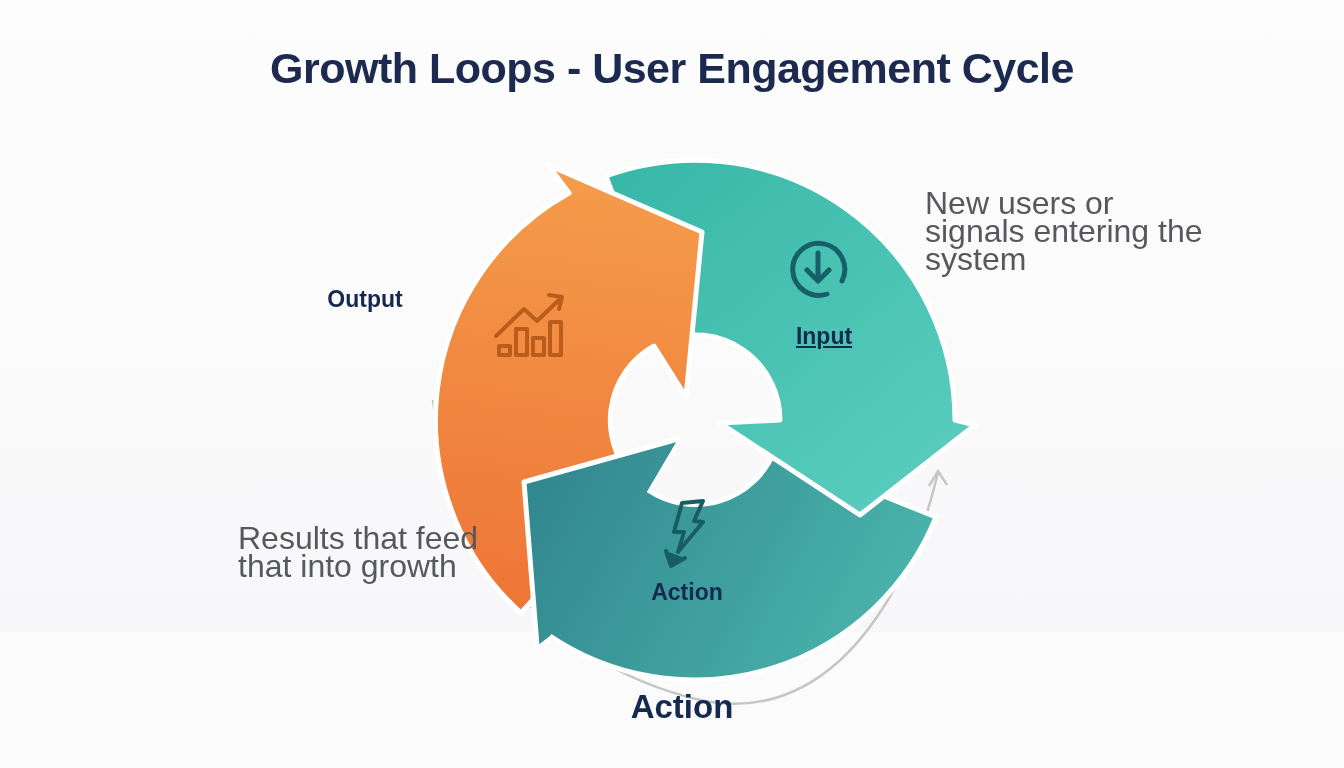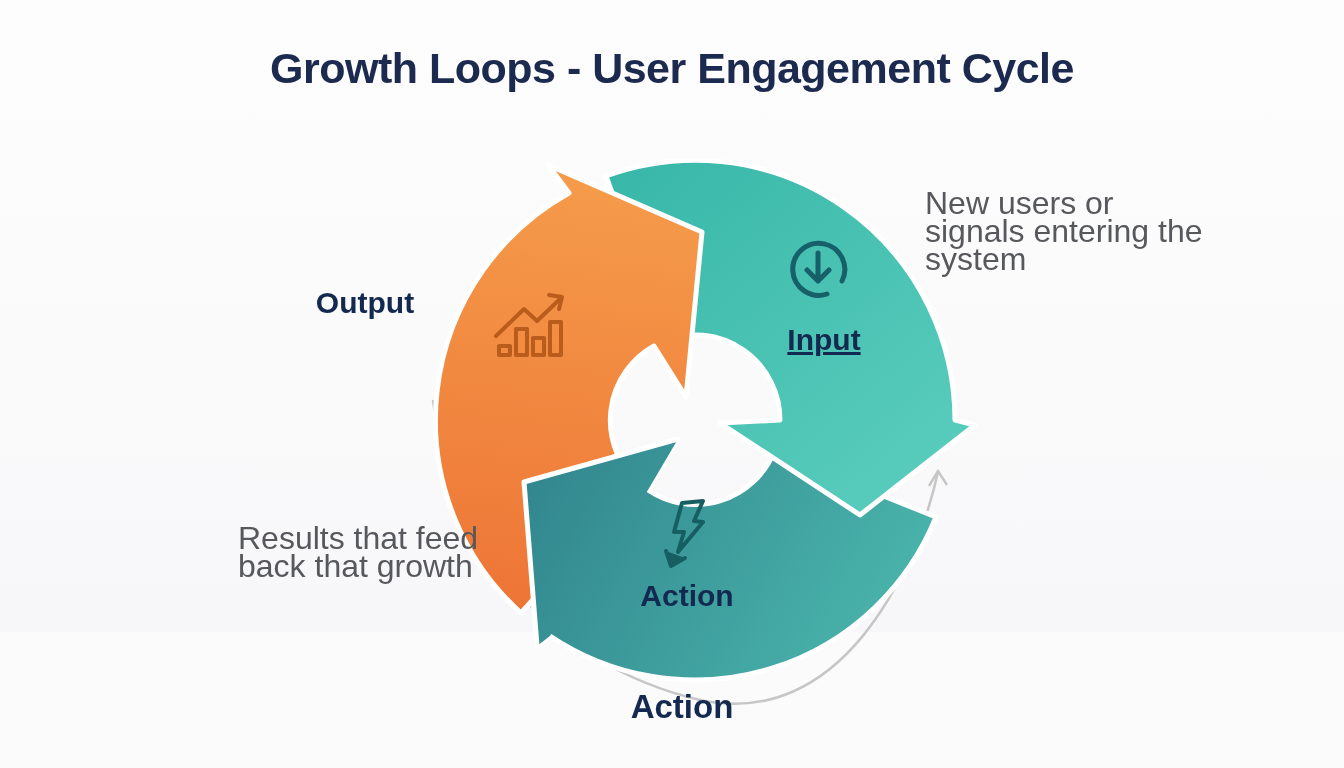--- a/index.html
+++ b/index.html
@@ -13,21 +13,21 @@
     background:linear-gradient(180deg,#fdfdfe 0%,#fafafb 60%,#f7f7f9 100%);
   }
   .title{
     position:absolute;left:50%;top:44px;transform:translateX(-50%);
     font-size:43px;font-weight:700;letter-spacing:-0.5px;white-space:nowrap;
     color:#1b2a4e;
   }
   svg.diagram{position:absolute;left:0;top:0;}
   .seg-label{
     position:absolute;transform:translateX(-50%);
-    font-size:30px;font-weight:700;color:#14294f;white-space:nowrap;
+    font-size:23px;font-weight:700;color:#14294f;white-space:nowrap;
   }
   .seg-label.outer-bottom{font-size:33px;}
   .caption{
     position:absolute;font-size:32px;line-height:28px;color:#57585c;
   }
   .caption div{white-space:nowrap;}
 </style>
 </head>
 <body>
 
@@ -89,17 +89,17 @@
   <div class="seg-label outer-bottom" style="left:682px;top:688px;">Action</div>
 
   <div class="caption" style="left:925px;top:189px;">
     <div>New users or</div>
     <div>signals entering the</div>
     <div>system</div>
   </div>
 
   <div class="caption" style="left:238px;top:524px;">
     <div>Results that feed</div>
-    <div>back that growth</div>
+    <div>that into growth</div>
   </div>
 
 
 </div>
 
 </body></html>

